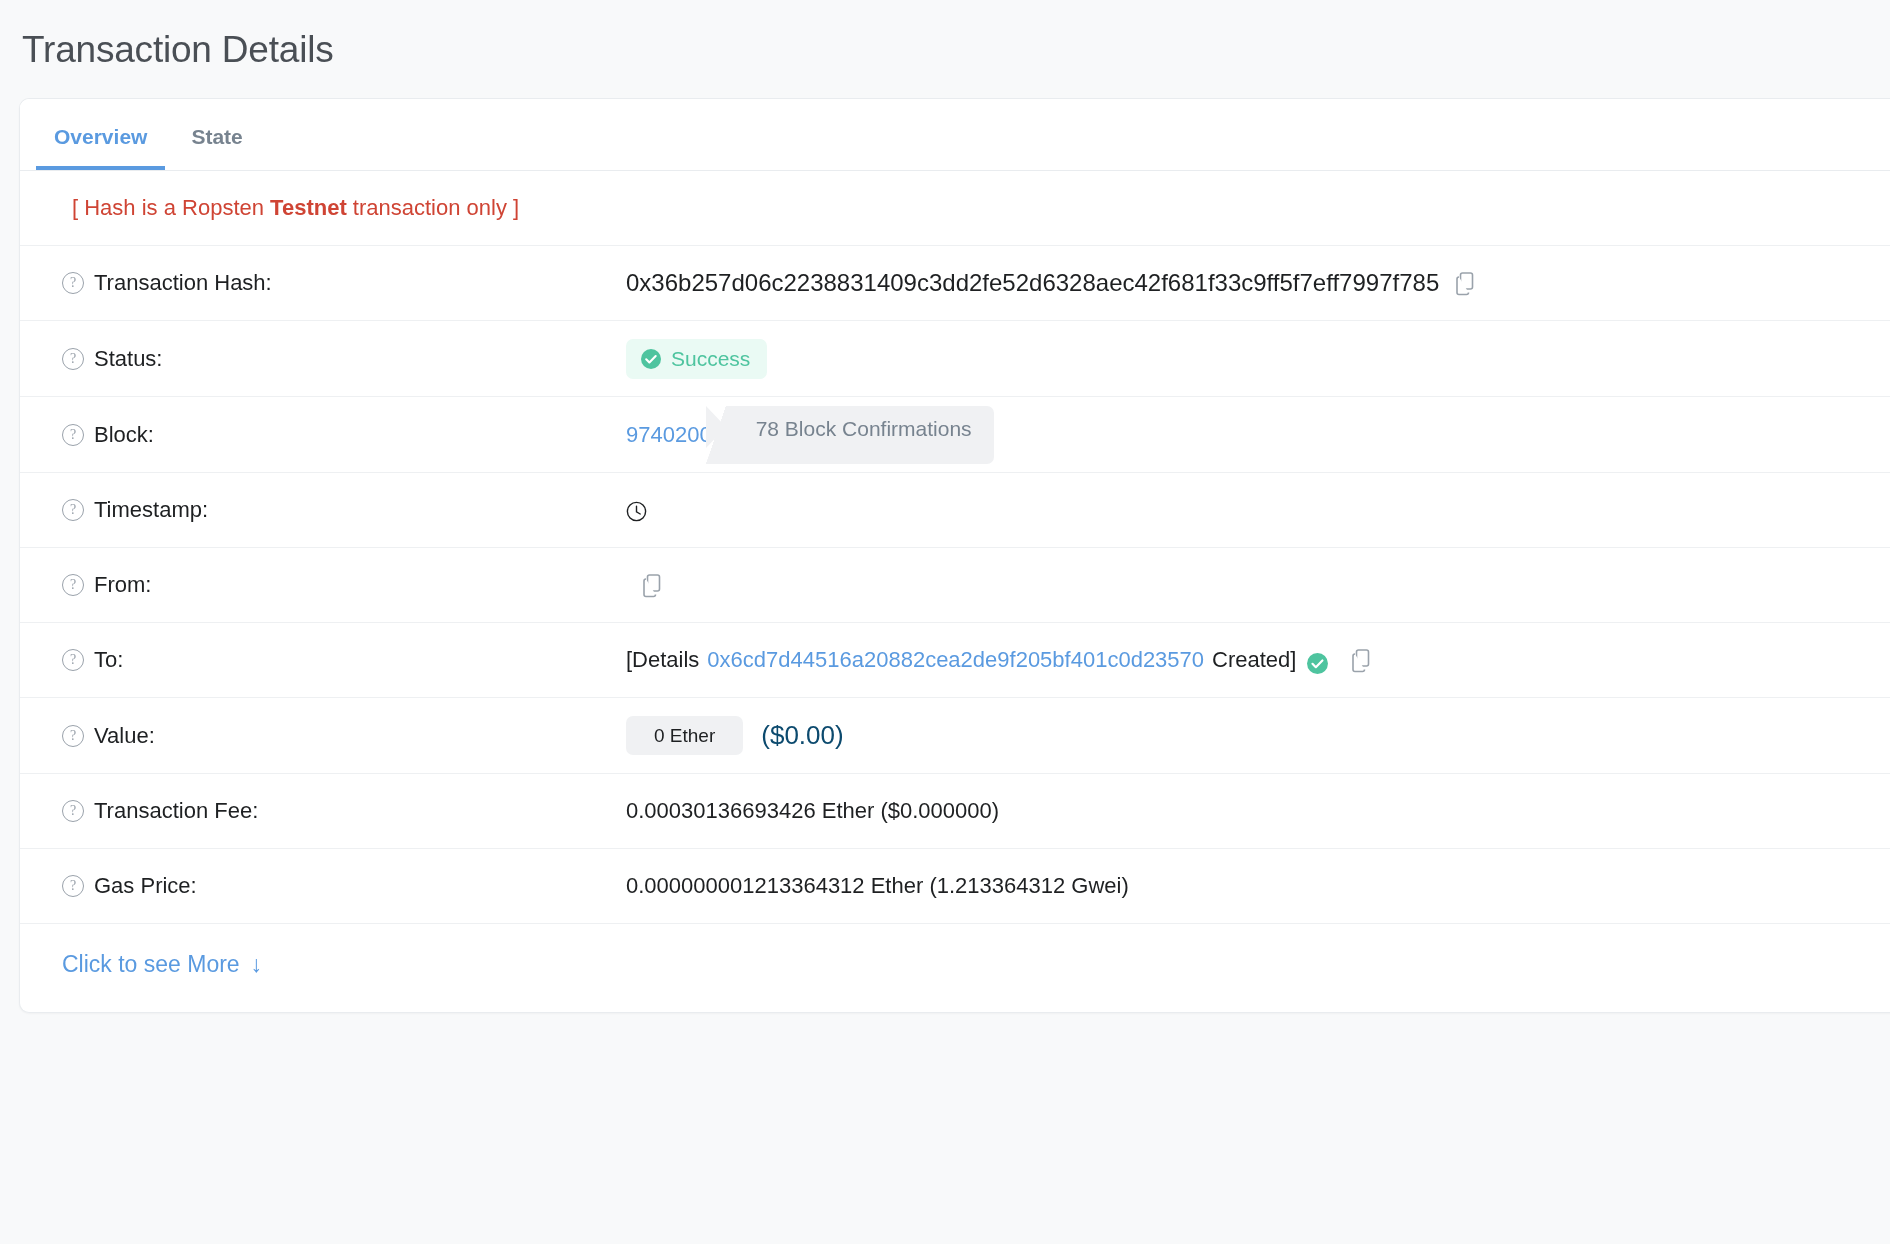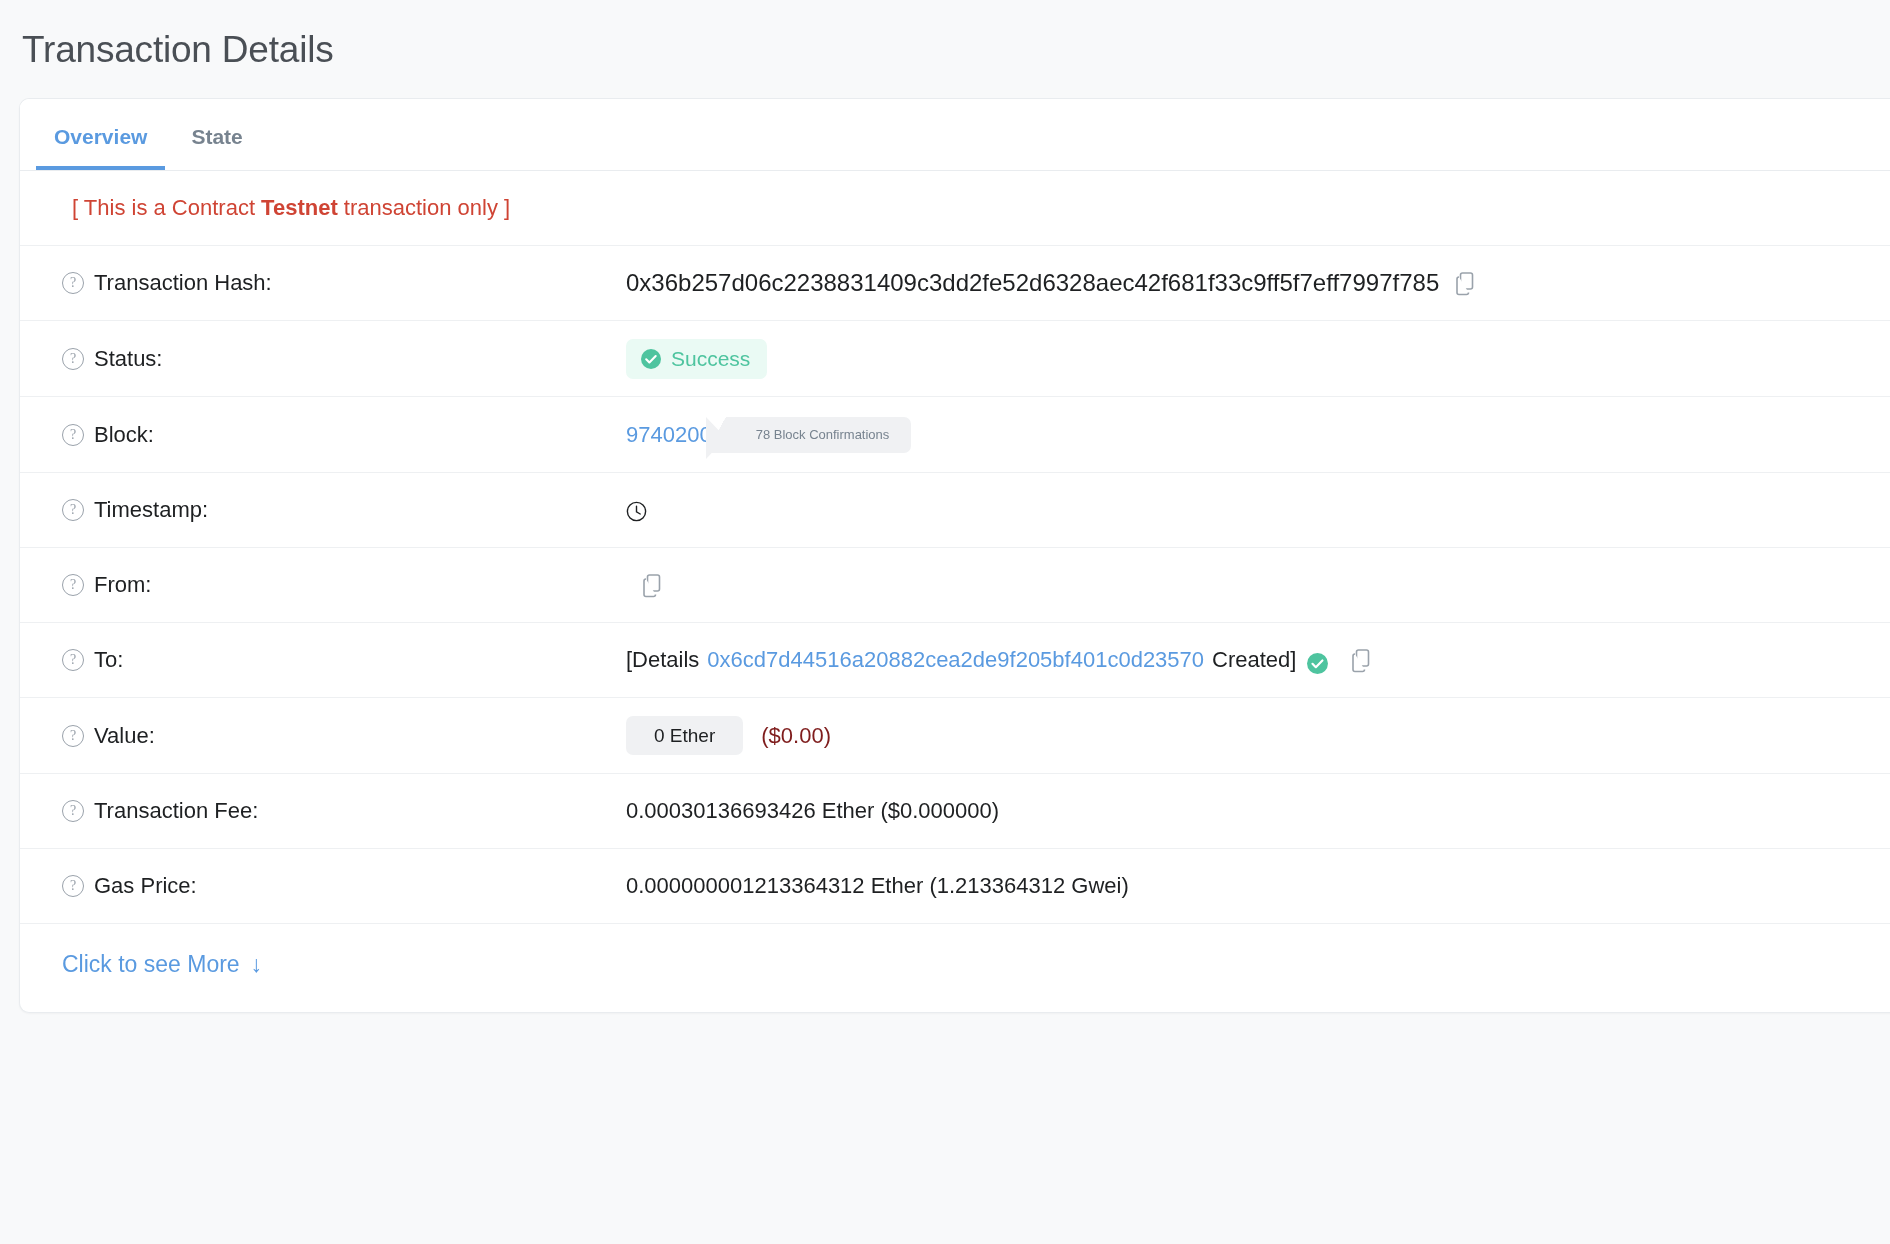--- a/index.html
+++ b/index.html
@@ -165,22 +165,22 @@
     display: inline-block;
   }
 
   
   .block-wrap { display: flex; align-items: center; }
   .block-num { font-size: 22px; margin-right: 0; }
   .confirm-ribbon {
     position: relative;
     background: #f0f1f3;
     color: #77838f;
-    font-size: 13px;
-    padding: 11px 22px 10px 30px;
+    font-size: 21px;
+    padding: 11px 22px 24px 30px;
     margin-left: 14px;
     border-radius: 0 7px 7px 0;
     line-height: 1.1;
     white-space: nowrap;
   }
   .confirm-ribbon::before {
     content: "";
     position: absolute;
     left: -20px;
     top: 0;
@@ -204,21 +204,21 @@
   
   .ether-pill {
     background: #f0f1f3;
     border-radius: 7px;
     padding: 10px 28px;
     font-size: 19px;
     color: #1e2022;
     line-height: 1;
     display: inline-block;
   }
-  .usd-note { margin-left: 18px; font-size: 22px; color: #7f1d1d; }
+  .usd-note { margin-left: 18px; font-size: 26px; color: #0c4a6e; }
 
   
   .created-check { margin-left: 10px; width: 23px; height: 23px; display: inline-block; position: relative; top: 3px; }
 
   
   .see-more-row {
     display: flex;
     align-items: center;
     padding: 27px 0 34px 42px;
   }
@@ -240,21 +240,21 @@
   <h1 class="page-title">Transaction Details</h1>
 
   <div class="card">
 
     <div class="tabs">
       <div class="tab active">Overview</div>
       <div class="tab">State</div>
     </div>
 
     <div class="testnet-row">
-      <span class="testnet-text"><span>[ This is a Contract </span><b>Testnet</b><span> transaction only ]</span></span>
+      <span class="testnet-text"><span>[ Hash is a Ropsten </span><b>Testnet</b><span> transaction only ]</span></span>
     </div>
 
     <div class="row">
       <div class="label">
         <span class="qmark">?</span>
         <span class="label-text">Transaction Hash:</span>
       </div>
       <div class="value">
         <span class="mono-hash">0x36b257d06c2238831409c3dd2fe52d6328aec42f681f33c9ff5f7eff7997f785</span>
         <span class="copy-icon">

